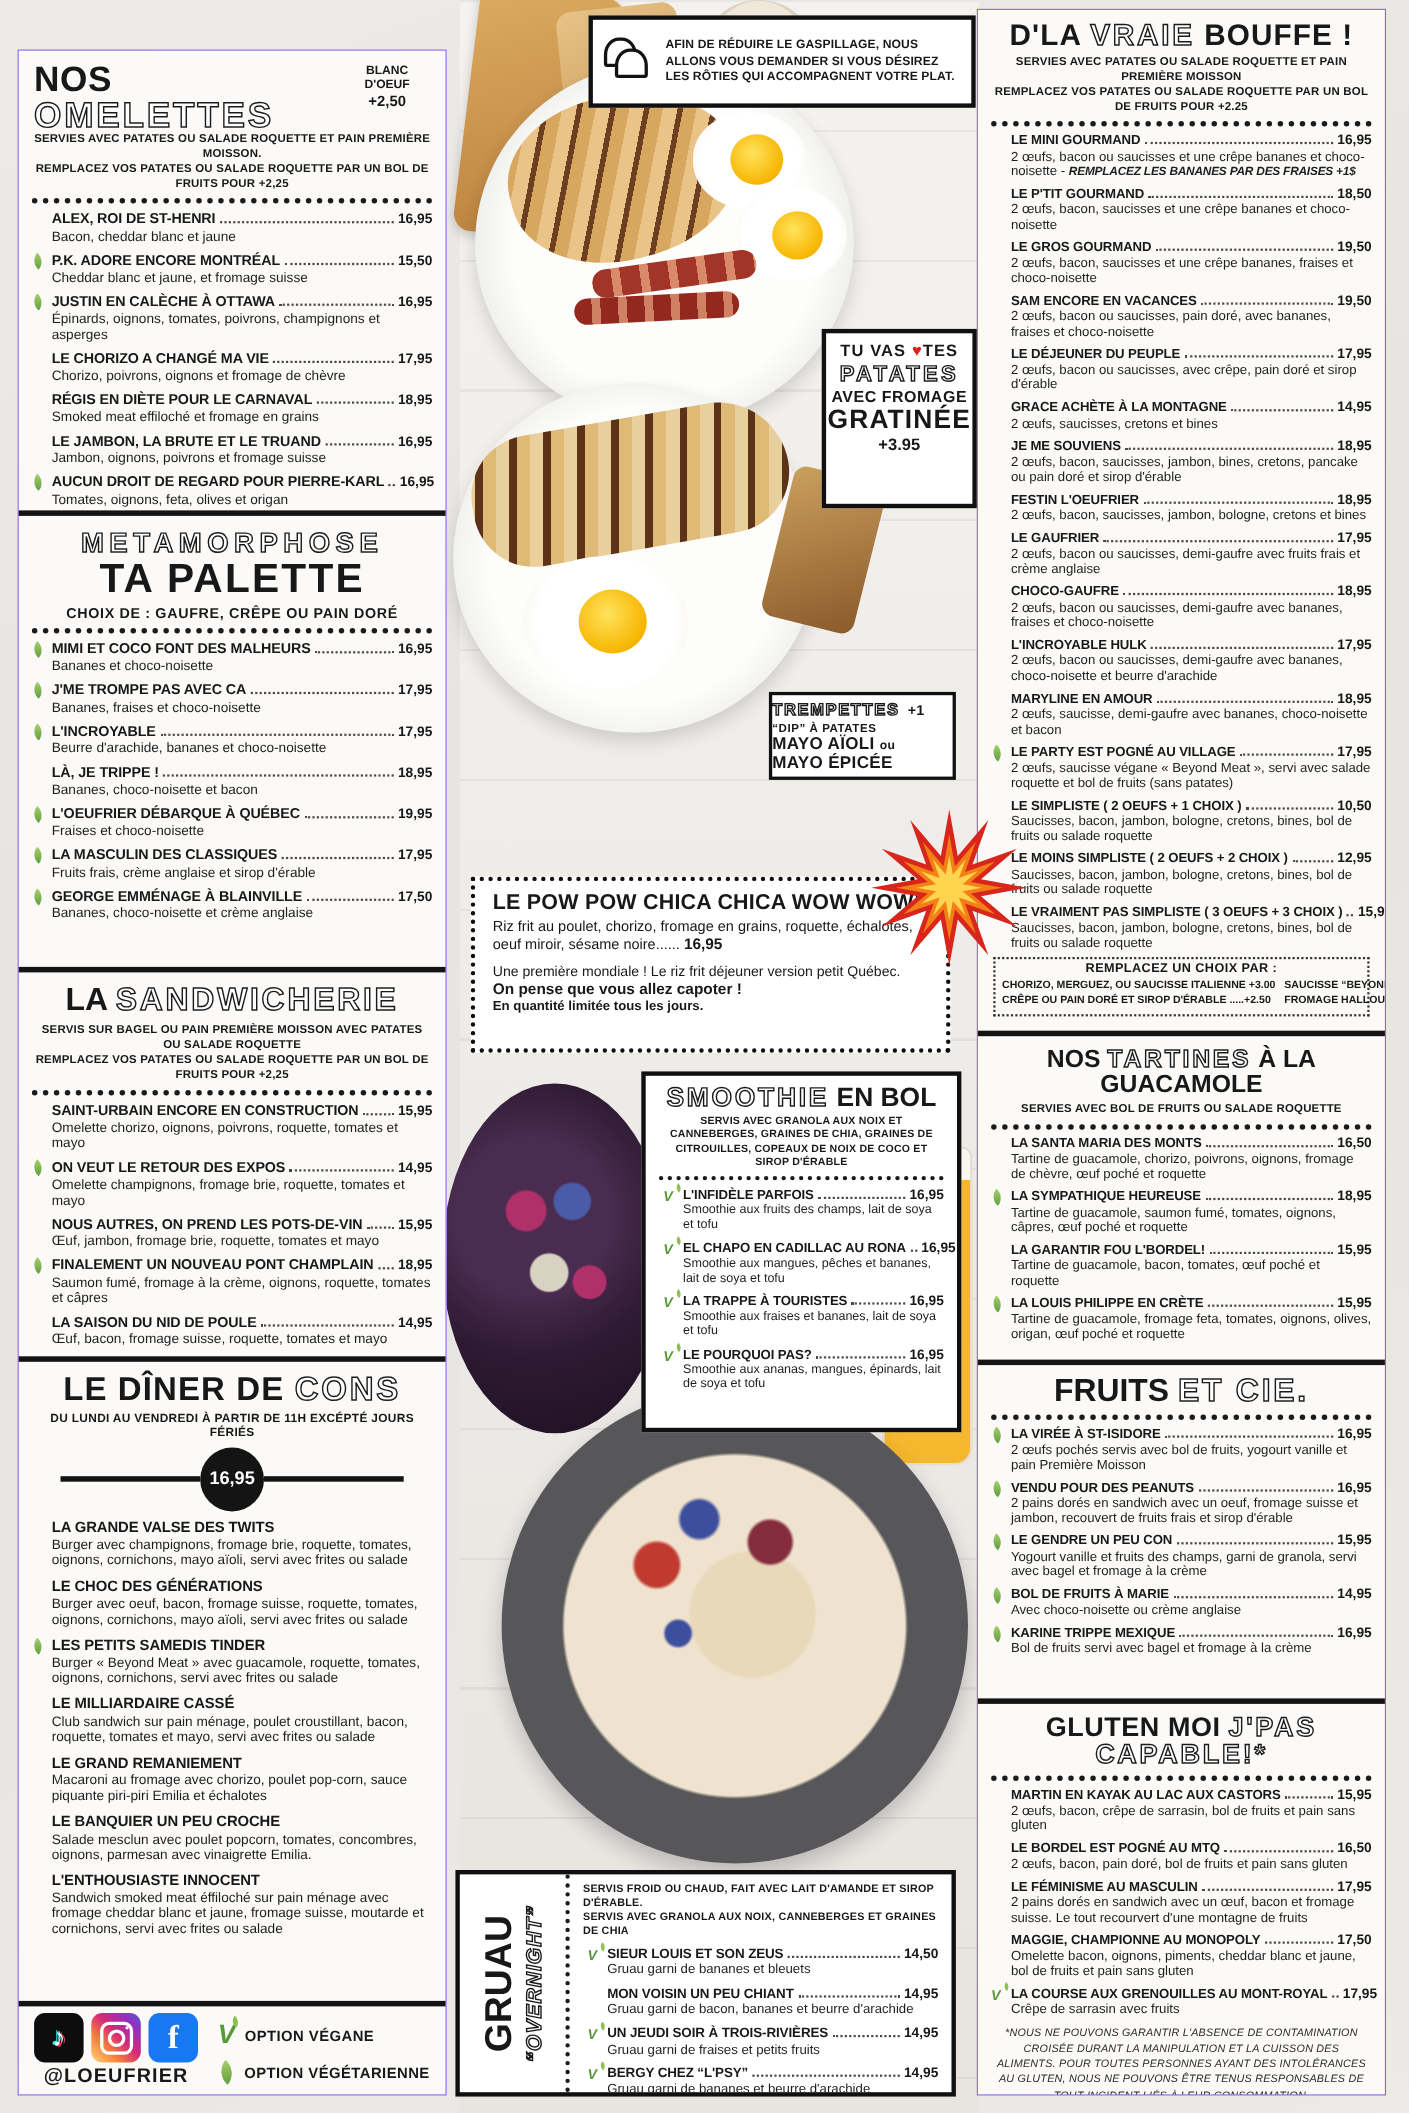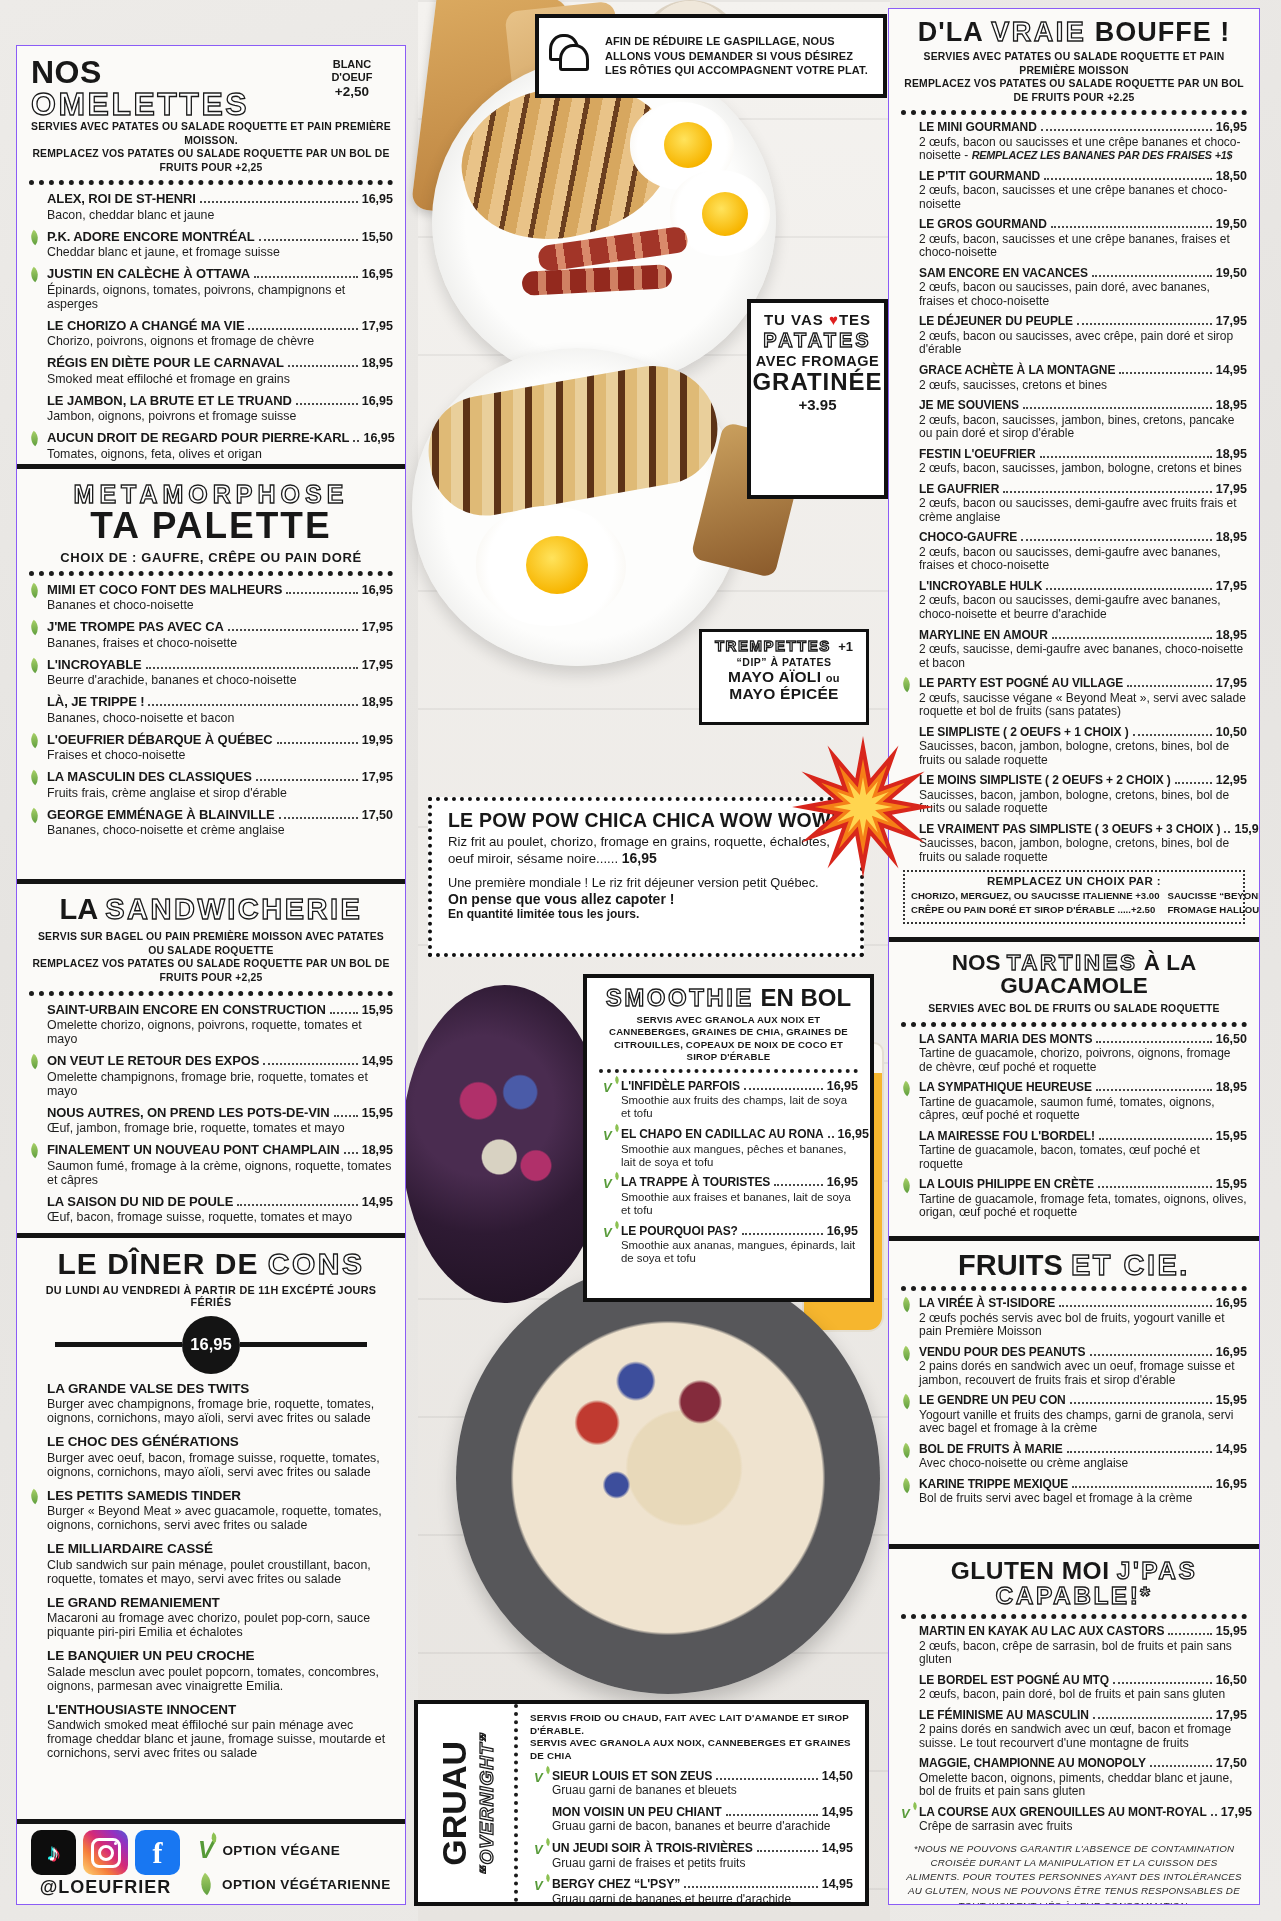--- a/index.html
+++ b/index.html
@@ -132,28 +132,28 @@
   .vg::after{content:"";position:absolute;right:-4px;top:-2px;width:8px;height:8px;background:#8cc152;border-radius:0 100% 0 100%;transform:rotate(40deg)}
   .lfbig{width:16px;height:16px;background:linear-gradient(135deg,#a8d068,#5f9e3e);border-radius:0 100% 0 100%;transform:rotate(40deg);display:inline-block}
   
   .mbox{position:absolute;background:#fff;border:4px solid #101010;box-sizing:border-box;z-index:3}
   .notebox{left:535px;top:14px;width:352px;height:84px;display:flex;align-items:center;gap:10px;padding:6px 10px}
   .bread{position:relative;width:46px;height:44px;flex:none}
   .bread i{position:absolute;width:30px;height:27px;background:#fff;border:3px solid #121212;
      border-radius:46% 46% 10% 10%/58% 58% 12% 12%;box-sizing:border-box}
   .bread i:nth-child(2){left:10px;top:10px}
   .notetext{font-weight:700;font-size:11px;line-height:1.35;letter-spacing:.1px}
-  .tuvas{left:747px;top:299px;width:141px;height:200px;text-align:center;padding-top:8px}
+  .tuvas{left:747px;top:299px;width:141px;height:163px;text-align:center;padding-top:8px}
   .tuvas .l1{font-weight:800;font-size:15px;letter-spacing:1px}
   .tuvas .heart{color:#df1f1f;-webkit-text-stroke:0}
   .tuvas .olw{font-size:20px;font-weight:800;letter-spacing:3px;margin:1px 0}
   .tuvas .l2{font-weight:800;font-size:14.5px;letter-spacing:.5px}
   .tuvas .l3{font-weight:800;font-size:24px;letter-spacing:1px;line-height:1.05}
   .tuvas .pr{font-weight:800;font-size:15px;margin-top:2px}
-  .tremp{left:699px;top:629px;width:170px;height:96px;border-width:3px;text-align:center;padding-top:5px}
+  .tremp{left:699px;top:629px;width:170px;height:80px;border-width:3px;padding-top:5px}
   .tremp .row1{font-weight:800}
   .tremp .olw{font-size:15px;letter-spacing:1.5px}
   .tremp .plus{font-size:13px;margin-left:3px}
   .tremp .dip{font-weight:700;font-size:10.5px;letter-spacing:.5px;margin-top:1px}
   .tremp .mayo{font-weight:800;font-size:15.5px;line-height:1.12;letter-spacing:.3px}
   .tremp .ou{font-size:11px}
   .powpow{left:428px;top:797px;width:436px;height:160px;border:4px dotted #101010;padding:8px 16px}
   .powpow .t{font-weight:800;font-size:19.5px;letter-spacing:.2px}
   .powpow .d{font-size:13.2px;line-height:1.2;margin-top:2px}
   .powpow .d b{font-size:14px}
@@ -870,21 +870,21 @@
           <div class="mi-head">
             <span class="mi-name">LA SYMPATHIQUE HEUREUSE</span>
             <span class="mi-lead"></span>
             <span class="mi-price">18,95</span>
           </div>
           <div class="mi-desc"><span>Tartine de guacamole, saumon fumé, tomates, oignons, câpres, œuf poché et roquette</span></div>
         </div>
         <div class="mi">
 
           <div class="mi-head">
-            <span class="mi-name">LA MAIRESSE FOU L'BORDEL!</span>
+            <span class="mi-name">LA GARANTIR FOU L'BORDEL!</span>
             <span class="mi-lead"></span>
             <span class="mi-price">15,95</span>
           </div>
           <div class="mi-desc"><span>Tartine de guacamole, bacon, tomates, œuf poché et roquette</span></div>
         </div>
         <div class="mi">
           <span class="mi-ico icon-leaf"></span>
           <div class="mi-head">
             <span class="mi-name">LA LOUIS PHILIPPE EN CRÈTE</span>
             <span class="mi-lead"></span>

